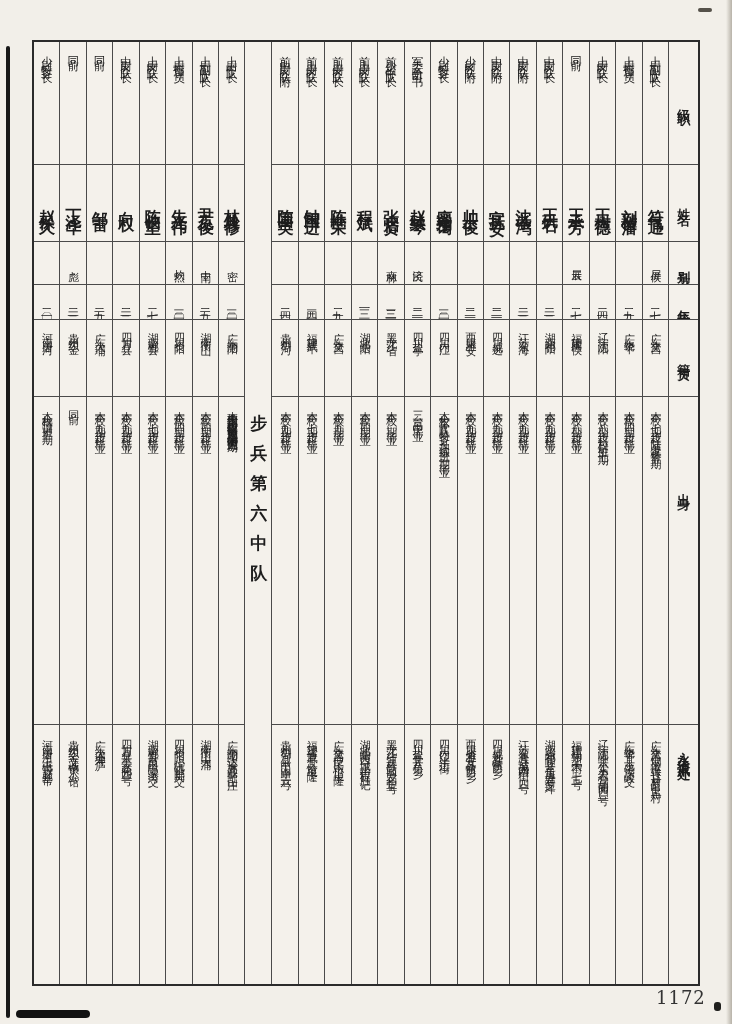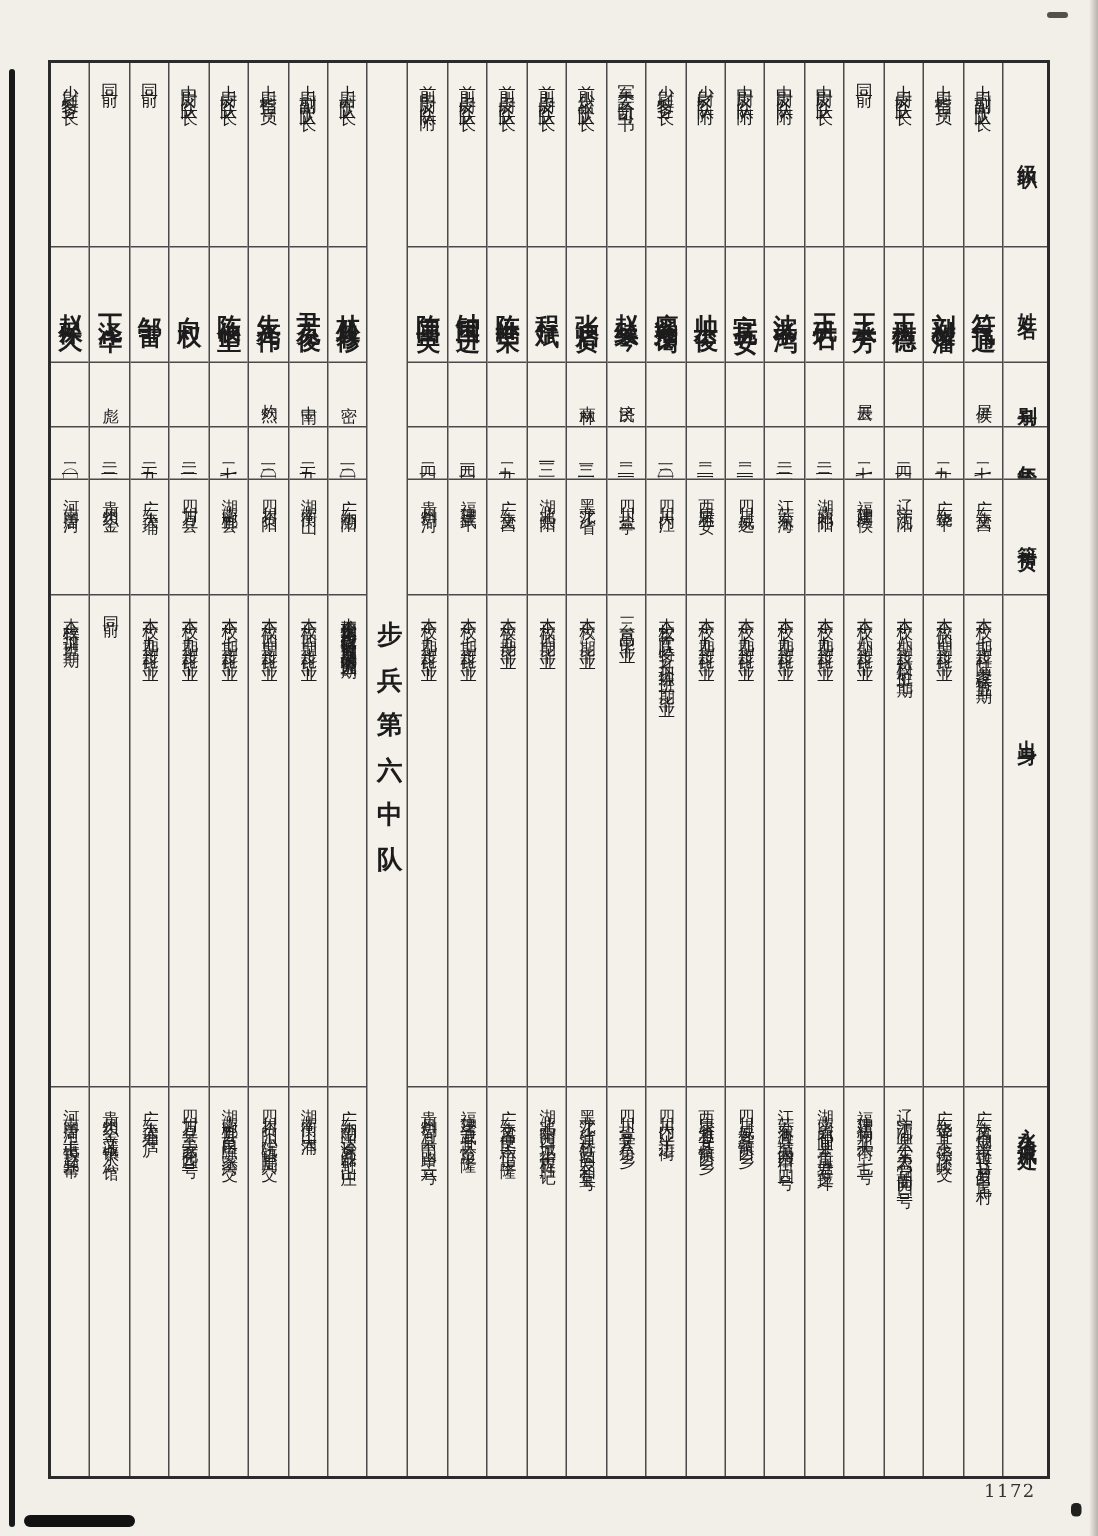--- a/index.html
+++ b/index.html
@@ -57,21 +57,21 @@
   .header-col .cell.background { align-items:flex-start; padding-top:86px; }
   .hdr-background { letter-spacing:140px; }
   .header-col .cell.address { align-items:flex-start; padding-top:16px; }
   .hdr-address { letter-spacing:38px; }
 
   
   .title-col .cell { height:100%; border-bottom:none; padding-top:358px; align-items:flex-start; }
   .title-col .vt { font-size:17px; font-weight:bold; letter-spacing:30px; }
 
   .page-number { position:absolute; left:656px; top:987px; font-family:"DejaVu Serif", serif;
-                 font-size:12px; color:#333; letter-spacing:1px; }
+                 font-size:18px; color:#333; letter-spacing:1px; }
 </style>
 </head>
 <body>
 
 <div class="page">
   <div class="art-left"></div>
   <div class="art-blob"></div>
   <div class="art-dot"></div>
   <div class="art-top"></div>
   <div class="art-right"></div>

